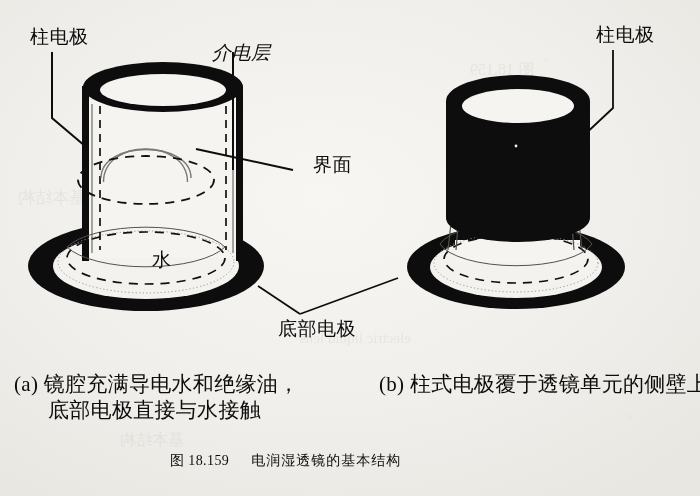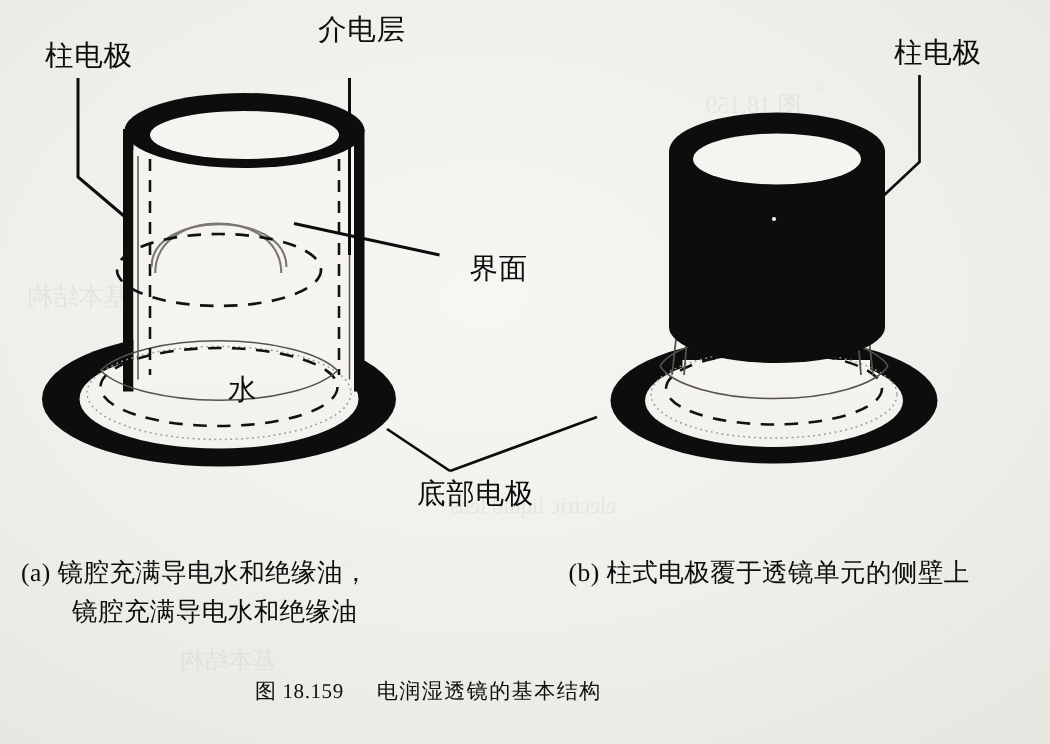--- a/index.html
+++ b/index.html
@@ -63,21 +63,21 @@
     color: #0d0d0d;
     letter-spacing: .5px;
     margin-left: 16px;
   }
   .lbl-cn { font-size: 19px; }
   .cap {
     position: absolute;
     white-space: nowrap;
     font-family: "Liberation Serif", "DejaVu Serif", serif;
     color: #0d0d0d;
-    font-size: 17px;
+    font-size: 21px;
     letter-spacing: .3px;
   }
   .cap-title {
     font-size: 14px;
     letter-spacing: 1px;
   }
   .cap-title .num { letter-spacing: .4px; }
   .cap-title .gap { display: inline-block; width: 22px; }
 </style>
 </head>
@@ -186,33 +186,33 @@
       </g>
     </g>
 
     <g stroke="#0d0d0d" fill="none">
       <path d="M613,50 L613,108 L581,138" stroke-width="1.8"></path>
     </g>
   </svg>
 
   <div class="lbl lbl-cn" style="left:14px; top:24px;">柱电极</div>
 
-  <div class="lbl lbl-cn" style="left:196px; top:7px;">介电层</div>
-
-  <div class="lbl lbl-cn" style="left:297px; top:166px;">界面</div>
+  <div class="lbl lbl-cn" style="left:196px; top:40px;font-style:italic;">介电层</div>
+
+  <div class="lbl lbl-cn" style="left:297px; top:152px;">界面</div>
 
   <div class="lbl lbl-cn" style="left:136px; top:247px;">水</div>
 
   <div class="lbl lbl-cn" style="left:262px; top:316px;">底部电极</div>
 
   <div class="lbl lbl-cn" style="left:580px; top:22px;">柱电极</div>
 
   <div class="cap" style="left:14px; top:370px;">(a) 镜腔充满导电水和绝缘油，</div>
 
-  <div class="cap" style="left:48px; top:396px;">镜腔充满导电水和绝缘油</div>
+  <div class="cap" style="left:48px; top:396px;">底部电极直接与水接触</div>
 
   <div class="cap" style="left:379px; top:370px;">(b) 柱式电极覆于透镜单元的侧壁上</div>
 
   <div class="cap cap-title" style="left:170px; top:452px;">
     <span class="num">图 18.159</span><span class="gap"></span><span>电润湿透镜的基本结构</span>
   </div>
 
 </div>
 
 </body></html>

